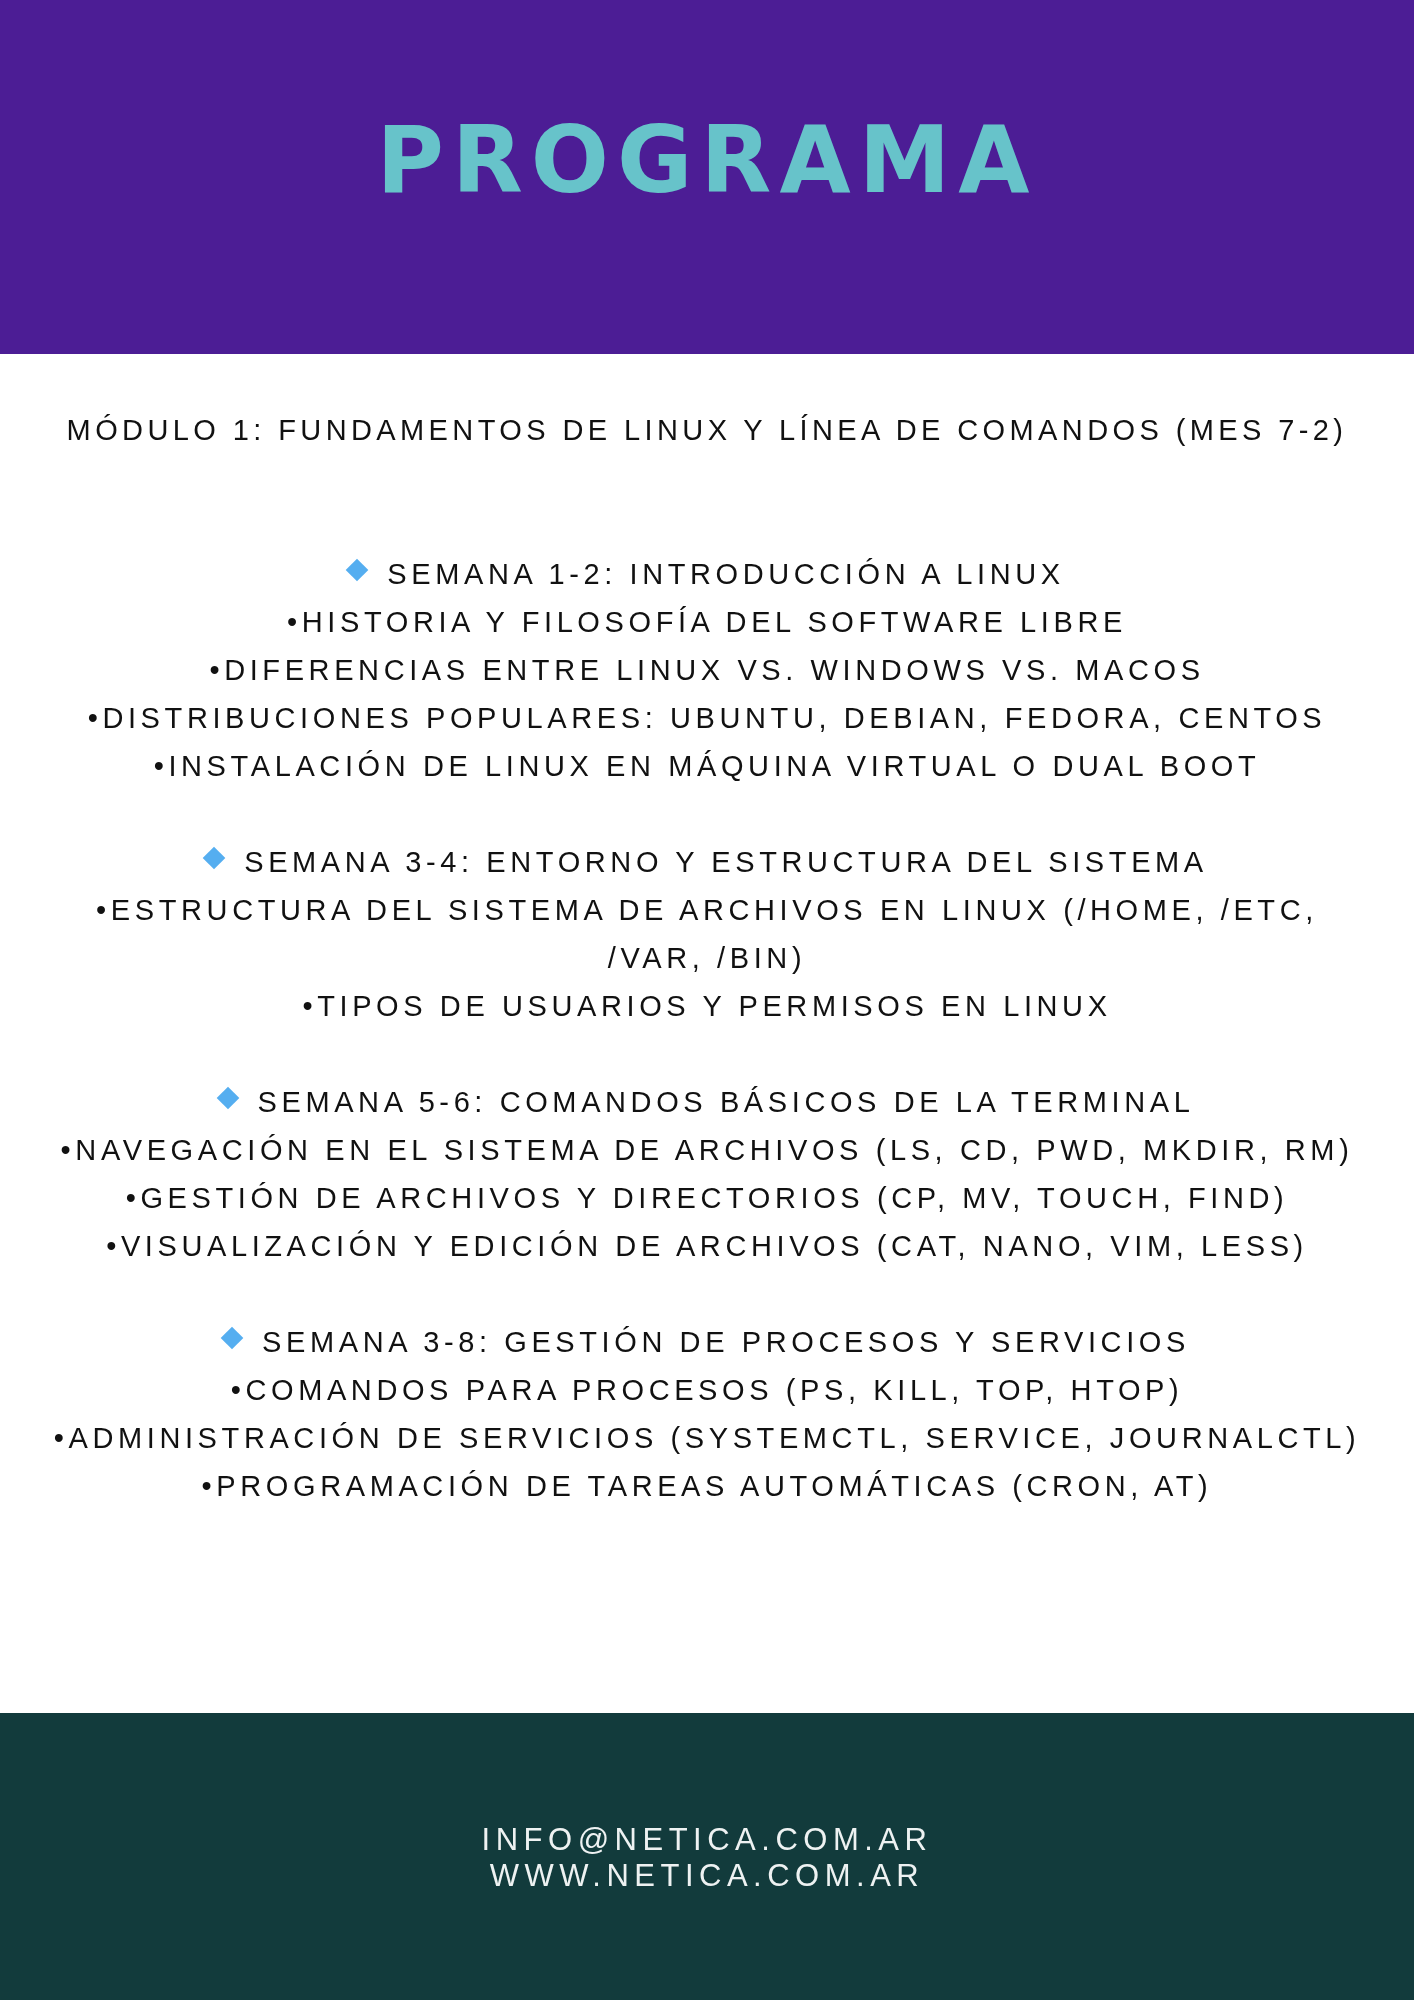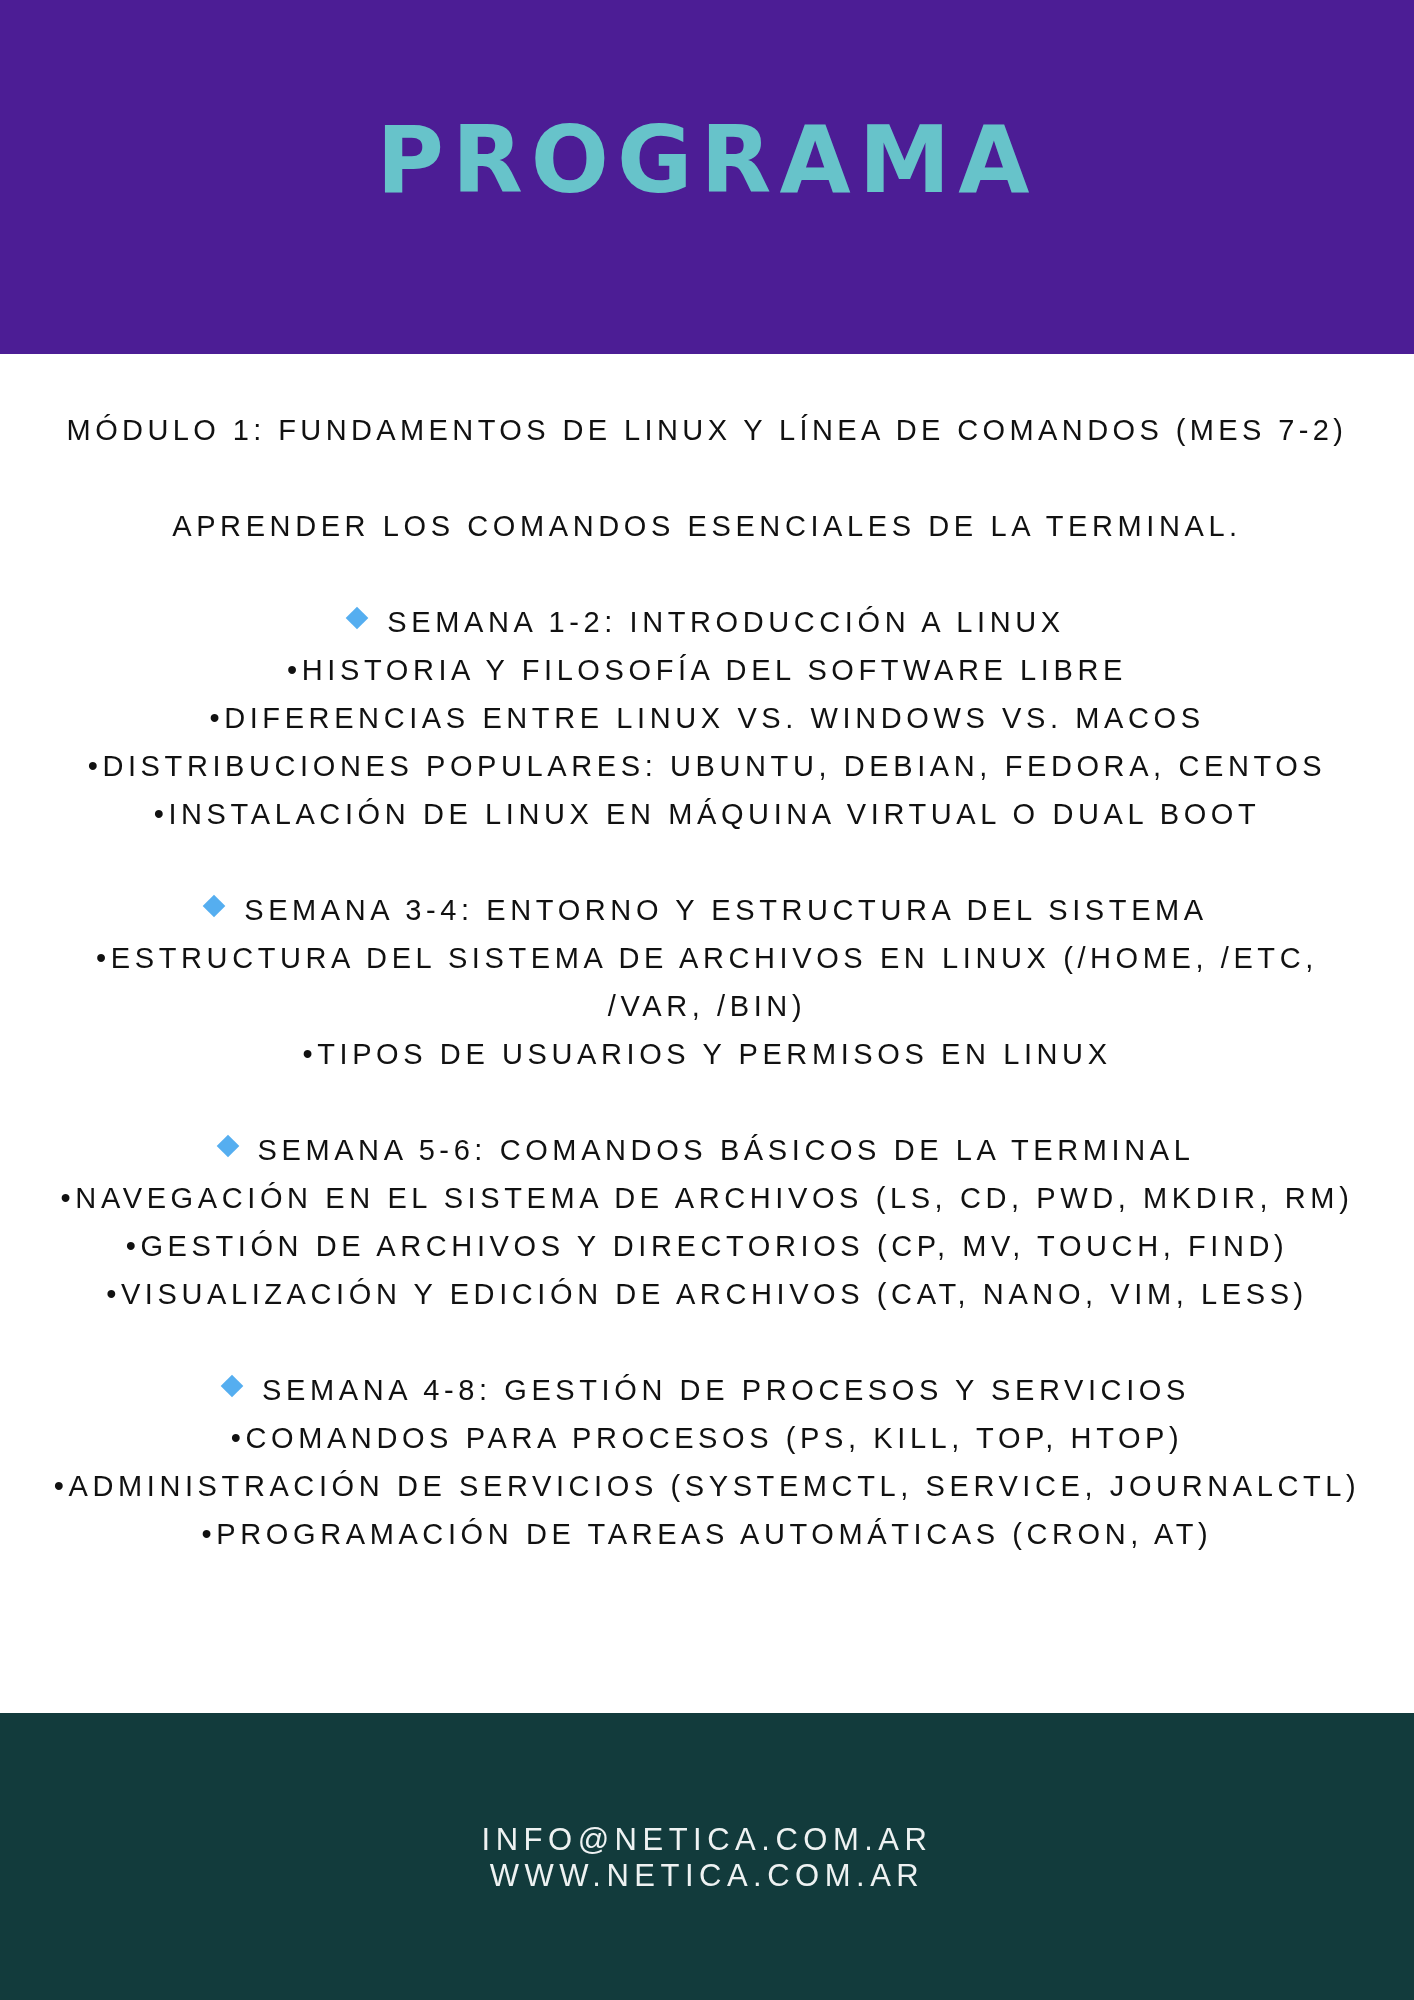--- a/index.html
+++ b/index.html
@@ -89,21 +89,20 @@
 <body>
 
 <div class="header">
   <h1 class="header-title">PROGRAMA</h1>
 </div>
 
 <div class="content">
   <span class="line module-title">MÓDULO 1: FUNDAMENTOS DE LINUX Y LÍNEA DE COMANDOS (MES 7-2)</span>
   <div class="gap"></div>
 
-  <span class="line">APRENDER LOS COMANDOS ESENCIALES DE LA TERMINAL.</span>
   <div class="gap"></div>
 
   <span class="line">
     <span class="diamond"></span><span>SEMANA 1-2: INTRODUCCIÓN A LINUX</span>
   </span>
   <span class="line">•HISTORIA Y FILOSOFÍA DEL SOFTWARE LIBRE</span>
   <span class="line">•DIFERENCIAS ENTRE LINUX VS. WINDOWS VS. MACOS</span>
   <span class="line">•DISTRIBUCIONES POPULARES: UBUNTU, DEBIAN, FEDORA, CENTOS</span>
   <span class="line">•INSTALACIÓN DE LINUX EN MÁQUINA VIRTUAL O DUAL BOOT</span>
   <div class="gap"></div>
@@ -118,21 +117,21 @@
 
   <span class="line">
     <span class="diamond"></span><span>SEMANA 5-6: COMANDOS BÁSICOS DE LA TERMINAL</span>
   </span>
   <span class="line">•NAVEGACIÓN EN EL SISTEMA DE ARCHIVOS (LS, CD, PWD, MKDIR, RM)</span>
   <span class="line">•GESTIÓN DE ARCHIVOS Y DIRECTORIOS (CP, MV, TOUCH, FIND)</span>
   <span class="line">•VISUALIZACIÓN Y EDICIÓN DE ARCHIVOS (CAT, NANO, VIM, LESS)</span>
   <div class="gap"></div>
 
   <span class="line">
-    <span class="diamond"></span><span>SEMANA 4-8: GESTIÓN DE PROCESOS Y SERVICIOS</span>
+    <span class="diamond"></span><span>SEMANA 3-8: GESTIÓN DE PROCESOS Y SERVICIOS</span>
   </span>
   <span class="line">•COMANDOS PARA PROCESOS (PS, KILL, TOP, HTOP)</span>
   <span class="line">•ADMINISTRACIÓN DE SERVICIOS (SYSTEMCTL, SERVICE, JOURNALCTL)</span>
   <span class="line">•PROGRAMACIÓN DE TAREAS AUTOMÁTICAS (CRON, AT)</span>
 </div>
 
 <div class="footer">
   <div class="footer-lines">
     <span class="footer-line">INFO@NETICA.COM.AR</span>
     <span class="footer-line">WWW.NETICA.COM.AR</span>

